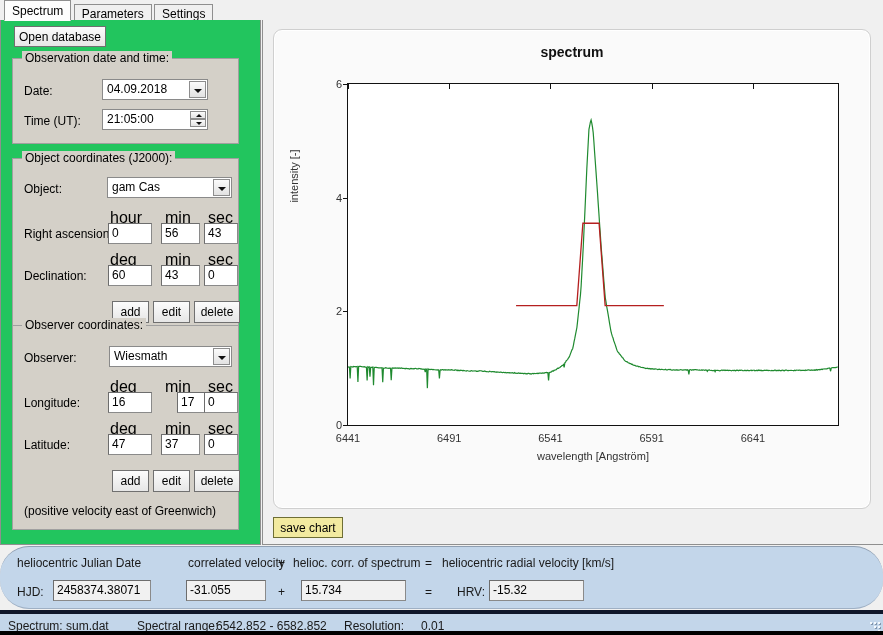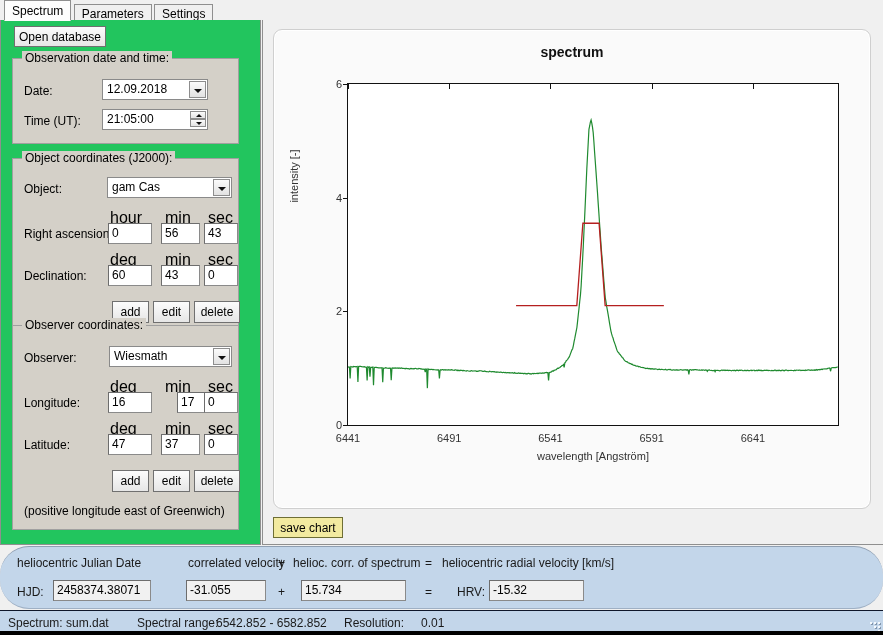--- a/index.html
+++ b/index.html
@@ -120,21 +120,21 @@
   }
 
   
   #bluepanel {
     position:absolute; left:0; top:546px; width:883px; height:63px;
     background:#c3d6ea; border-top:1px solid #8f9fb2; border-bottom:1px solid #9fb0c4;border-radius:29px;
   }
   #bluepanel .blbl { position:absolute; font-size:12px; color:#1a1a1a; }
   #statusbar {
     position:absolute; left:0; top:610px; width:883px; height:25px;
-    background:#c3d6ea; border-top:1px solid #0f172a;
+    background:#c3d6ea; border-top:4px solid #0f172a;
   }
   #statusbar .slbl { position:absolute; top:5px; font-size:12px; color:#1a1a1a; }
   #grip { position:absolute; right:3px; bottom:3px; width:14px; height:14px; }
   #grip i {
     position:absolute; width:2px; height:2px; background:#f4f8fc;
     box-shadow: 1px 1px 0 #8296ad;
   }
   #bottomline { position:absolute; left:0; top:631px; width:883px; height:4px; background:#000; }
   .plainfield { background:#f1f1f1; }
 </style>
@@ -152,21 +152,21 @@
 
   <div id="leftpane">
 
     <button class="btn" id="open-db">Open database</button>
 
     <div class="group" style="left:11px; top:38px; width:227px; height:86px;">
       <span class="glabel">Observation date and time:</span>
 
       <span class="lbl" style="left:11px; top:25px;">Date:</span>
       <div class="combo" style="left:89px; top:20px; width:106px;">
-        <span class="ctext">12.09.2018</span>
+        <span class="ctext">04.09.2018</span>
         <span class="cbtn"></span>
       </div>
 
       <span class="lbl" style="left:11px; top:55px;">Time (UT):</span>
       <div class="combo" style="left:89px; top:50px; width:106px;">
         <span class="ctext">21:05:00</span>
         <span class="spin">
           <div class="up"></div>
             <div class="dn"></div>
         </span>
@@ -229,21 +229,21 @@
 
       <span class="lbl" style="left:11px; top:112px;">Latitude:</span>
       <div class="tfield" style="position:absolute; left:95px; top:108px; width:44px; height:21px;">47</div>
       <div class="tfield" style="position:absolute; left:148px; top:108px; width:39px; height:21px;">37</div>
       <div class="tfield" style="position:absolute; left:191px; top:108px; width:34px; height:21px;">0</div>
 
       <button class="btn" style="position:absolute; left:99px; top:144px; width:37px; height:22px;">add</button>
       <button class="btn" style="position:absolute; left:140px; top:144px; width:37px; height:22px;">edit</button>
       <button class="btn" style="position:absolute; left:181px; top:144px; width:46px; height:22px;">delete</button>
 
-      <span class="lbl" style="left:11px; top:178px;">(positive longitude east of Greenwich)</span>
+      <span class="lbl" style="left:11px; top:178px;">(positive velocity east of Greenwich)</span>
     </div>
   </div>
 
   <div id="rightpane">
     <div id="chartbox">
       <div id="chart-title">spectrum</div>
       <div id="ylabel">intensity [-]</div>
       <div id="xlabel">wavelength [Angström]</div>
 
       <div id="plotframe">

